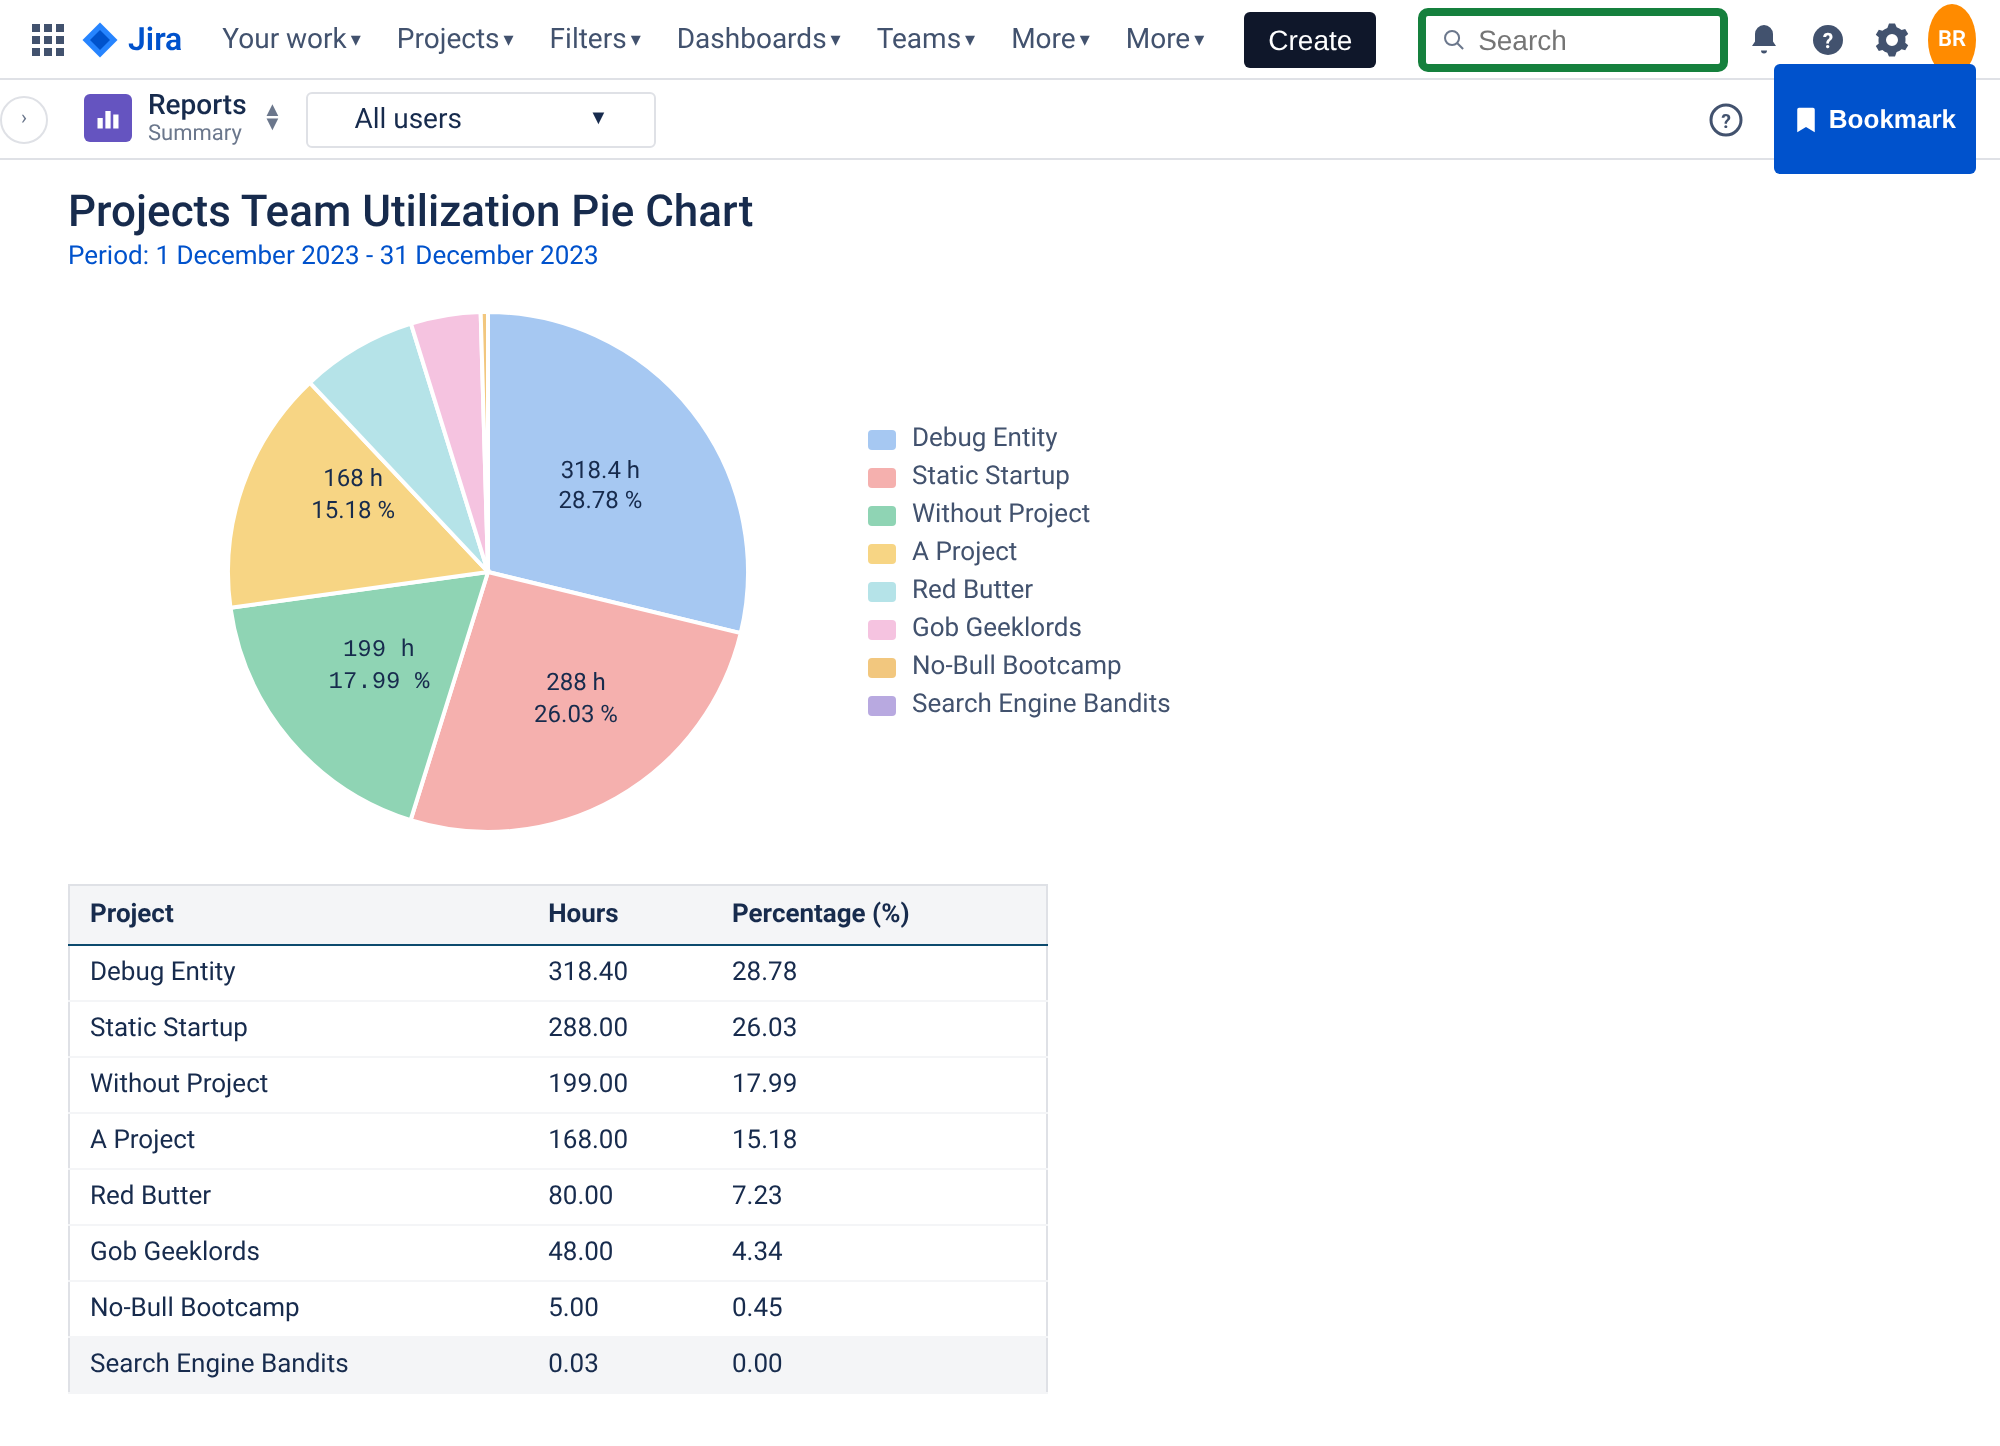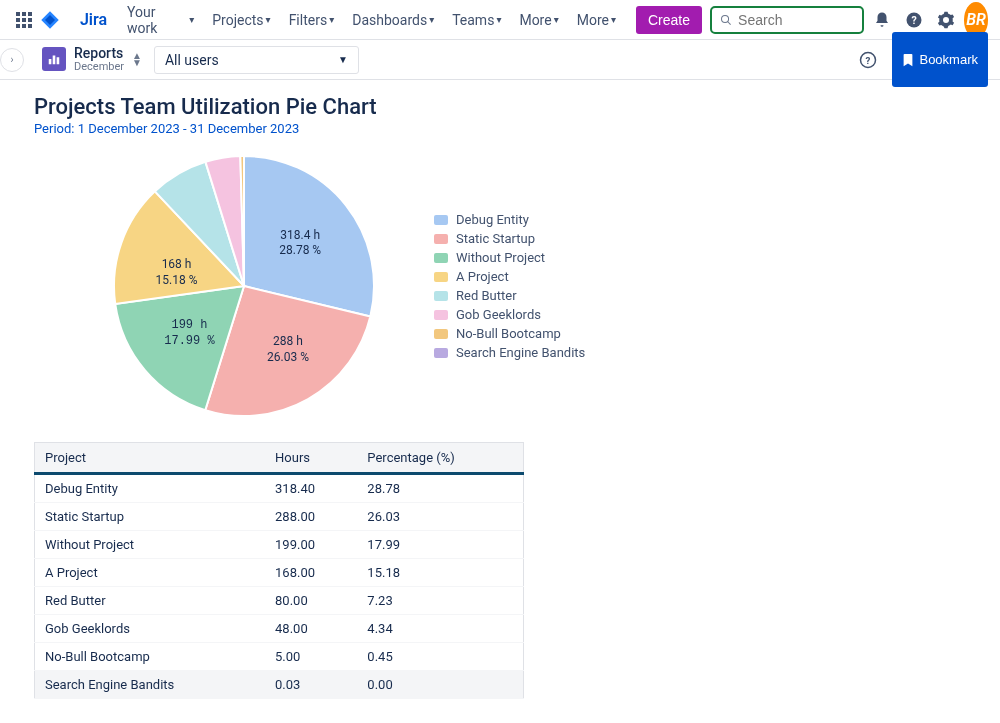--- a/index.html
+++ b/index.html
@@ -1,60 +1,60 @@
 <!DOCTYPE html>
 <html><head>
 <meta charset="utf-8">
 <style>
   * { box-sizing: border-box; margin: 0; padding: 0; }
   body { font-family: -apple-system, BlinkMacSystemFont, "Segoe UI", Roboto, Helvetica, Arial, sans-serif; font-size: 14px; color: #172B4D; background: #fff; width: 1000px; }
   
   
   .topnav { display: flex; align-items: center; height: 40px; padding: 0 12px; border-bottom: 1px solid #DFE1E6; gap: 4px; }
   .apps-icon { width: 24px; height: 24px; display:flex; align-items:center; justify-content:center; cursor:pointer; }
-  .logo { display:flex; align-items:center; gap:20px; color:#0052CC; font-weight:600; font-size:16px; margin-right:8px; }
+  .logo { display:flex; align-items:center; gap:4px; color:#0052CC; font-weight:600; font-size:16px; margin-right:8px; }
   .nav-items { display:flex; align-items:center; gap:2px; }
   .nav-item { padding:4px 8px; font-size:14px; cursor:pointer; border-radius:3px; display:flex; align-items:center; gap:2px; color:#42526E; }
   .chev { font-size:10px; }
-  .create-btn { background:#a21caf; color:#fff; border:none; padding:6px 12px; border-radius:3px; font-size:14px; font-weight:500; cursor:pointer; margin-left:8px; }
+  .create-btn { background:#0f172a; color:#fff; border:none; padding:6px 12px; border-radius:3px; font-size:14px; font-weight:500; cursor:pointer; margin-left:8px; }
   .spacer { flex:1; }
-  .search-box { display:flex; align-items:center; border:2px solid #15803d; border-radius:5px; padding:4px 8px; width:155px; gap:6px; color:#6B778C; }
+  .search-box { display:flex; align-items:center; border:4px solid #15803d; border-radius:5px; padding:4px 8px; width:155px; gap:6px; color:#6B778C; }
   .search-box input { border:none; outline:none; font-size:14px; width:100%; color:#172B4D; }
   .topicon { width:28px; height:28px; display:flex; align-items:center; justify-content:center; cursor:pointer; color:#42526E; }
-  .avatar { width:24px; height:36px; border-radius:50%; background:#FF8B00; color:#fff; font-size:16px; font-weight:600; display:flex; align-items:center; justify-content:center;font-style:italic; }
+  .avatar { width:24px; height:36px; border-radius:50%; background:#FF8B00; color:#fff; font-size:11px; font-weight:600; display:flex; align-items:center; justify-content:center; }
   
   
   .secondary { display:flex; align-items:center; height:40px; padding:0 12px 0 42px; border-bottom:1px solid #DFE1E6; gap:12px; position:relative; }
   .collapse-handle { position:absolute; left:0; top:50%; transform:translateY(-50%); width:24px; height:24px; border:1px solid #DFE1E6; border-radius:50%; background:#fff; display:flex; align-items:center; justify-content:center; font-size:10px; color:#6B778C; cursor:pointer; }
   .report-badge { display:flex; align-items:center; gap:8px; }
   .report-icon { width:24px; height:24px; background:#6554C0; border-radius:3px; display:flex; align-items:center; justify-content:center; }
   .report-titles { display:flex; flex-direction:column; line-height:1.1; }
   .report-titles .t1 { font-size:14px; font-weight:500; }
   .report-titles .t2 { font-size:11px; color:#6B778C; }
   .updown { font-size:10px; color:#6B778C; cursor:pointer; line-height:0.7; }
-  .user-select { border:1px solid #DFE1E6; border-radius:3px; padding:5px 10px; width:205px; display:flex; justify-content:space-between; align-items:center; font-size:14px; color:#172B4D; cursor:pointer; }
+  .user-select { border:1px solid #DFE1E6; border-radius:3px; padding:5px 23px; width:175px; display:flex; justify-content:space-between; align-items:center; font-size:14px; color:#172B4D; cursor:pointer; }
   .help-right { margin-left:auto; display:flex; gap:10px; align-items:center; }
-  .bookmark-btn { background:#0052CC; color:#fff; border:none; padding:20px 10px; border-radius:3px; font-size:13px; font-weight:400; cursor:pointer; display:flex; align-items:center; gap:5px; }
+  .bookmark-btn { background:#0052CC; color:#fff; border:none; padding:20px 10px; border-radius:3px; font-size:13px; font-weight:700; cursor:pointer; display:flex; align-items:center; gap:5px; }
   
   
   .main { padding:14px 34px 20px 34px; }
   .page-title { font-size:22px; font-weight:500; color:#172B4D; }
   .period { font-size:13px; color:#0052CC; margin-top:2px; margin-bottom:10px; }
   
   .chart-row { display:flex; align-items:center; gap:50px; margin-bottom:16px; }
   .pie-holder { width:280px; height:280px; position:relative; margin-left:70px; }
   .pie-label { position:absolute; font-size:12px; color:#172B4D; text-align:center; line-height:1.3; pointer-events:none; }
   
   .legend { display:flex; flex-direction:column; gap:4px; }
   .legend-item { display:flex; align-items:center; gap:8px; font-size:13px; color:#42526E; }
   .swatch { width:14px; height:10px; border-radius:2px; }
   
   
   table { width:490px; border-collapse:collapse; border:1px solid #DFE1E6; font-size:13px; }
-  th { background:#F4F5F7; text-align:left; padding:7px 10px; font-weight:400; border-bottom:3px solid #0c4a6e; }
+  th { background:#F4F5F7; text-align:left; padding:7px 10px; font-weight:700; border-bottom:1px solid #0c4a6e; }
   th.num, td.num { }
   td { padding:6px 10px; border-bottom:1px solid #F4F5F7; }
   tbody tr:last-child td { background:#F4F5F7; font-weight:400; }
 </style>
 </head>
 <body>
 
 <div class="topnav">
   <div class="apps-icon">
     <svg width="18" height="18" viewBox="0 0 18 18">
@@ -141,21 +141,21 @@
   <div class="report-badge">
     <div class="report-icon">
       <svg width="14" height="14" viewBox="0 0 16 16">
           <rect x="2" y="8" width="3" height="6" fill="#fff"></rect>
           <rect x="6.5" y="4" width="3" height="10" fill="#fff"></rect>
           <rect x="11" y="6" width="3" height="8" fill="#fff"></rect>
         </svg>
     </div>
     <div class="report-titles">
       <span class="t1">Reports</span>
-      <span class="t2">December</span>
+      <span class="t2">Summary</span>
     </div>
     <div class="updown">▲<br>▼</div>
   </div>
   <div class="user-select">
     <span>All users</span>
     <span class="chev">▼</span>
   </div>
   <div class="help-right">
     <div class="topicon">
       <svg width="18" height="18" viewBox="0 0 24 24">
@@ -185,21 +185,21 @@
           <path d="M 140 140 L 11.240014659435332 157.91273778900293 A 130 130 0 0 1 50.889860155978994 45.34598277421597 Z" fill="#F7D584" stroke="#fff" stroke-width="2"></path>
           <path d="M 140 140 L 50.889860155978994 45.34598277421597 A 130 130 0 0 1 101.4625966936416 15.843370912371029 Z" fill="#B5E3E8" stroke="#fff" stroke-width="2"></path>
           <path d="M 140 140 L 101.4625966936416 15.843370912371029 A 130 130 0 0 1 136.32482631986446 10.05196000546664 Z" fill="#F5C3E0" stroke="#fff" stroke-width="2"></path>
           <path d="M 140 140 L 136.32482631986446 10.05196000546664 A 130 130 0 0 1 139.99999999999997 10 Z" fill="#F2C77E" stroke="#fff" stroke-width="2"></path>
           <path d="M 140 140 L 139.99999999999997 10 A 130 130 0 0 1 139.99999999999997 10 Z" fill="#B8A9E0" stroke="#fff" stroke-width="2"></path>
         </svg>
       <div id="pie-labels">
           <div class="pie-label" style="left: 166.192px; top: 81.7877px; width: 60px;">318.4 h<br>28.78 %</div>
           <div class="pie-label" style="left: 154px; top: 188.207px; width: 60px;">288 h<br>26.03 %</div>
           <div class="pie-label" style="left: 55.4708px; top: 172.247px; width: 60px; font-family: Liberation Mono, monospace;">199 h<br>17.99 %</div>
-          <div class="pie-label" style="left: 42.5612px; top: 111px; width: 60px;">168 h<br>15.18 %</div>
+          <div class="pie-label" style="left: 42.5612px; top: 86px; width: 60px;">168 h<br>15.18 %</div>
         </div>
     </div>
     <div class="legend" id="legend">
         <div class="legend-item">
           <span class="swatch" style="background:#A6C8F2"></span>
           <span>Debug Entity</span>
         </div>
         <div class="legend-item">
           <span class="swatch" style="background:#F5B0AE"></span>
           <span>Static Startup</span>

